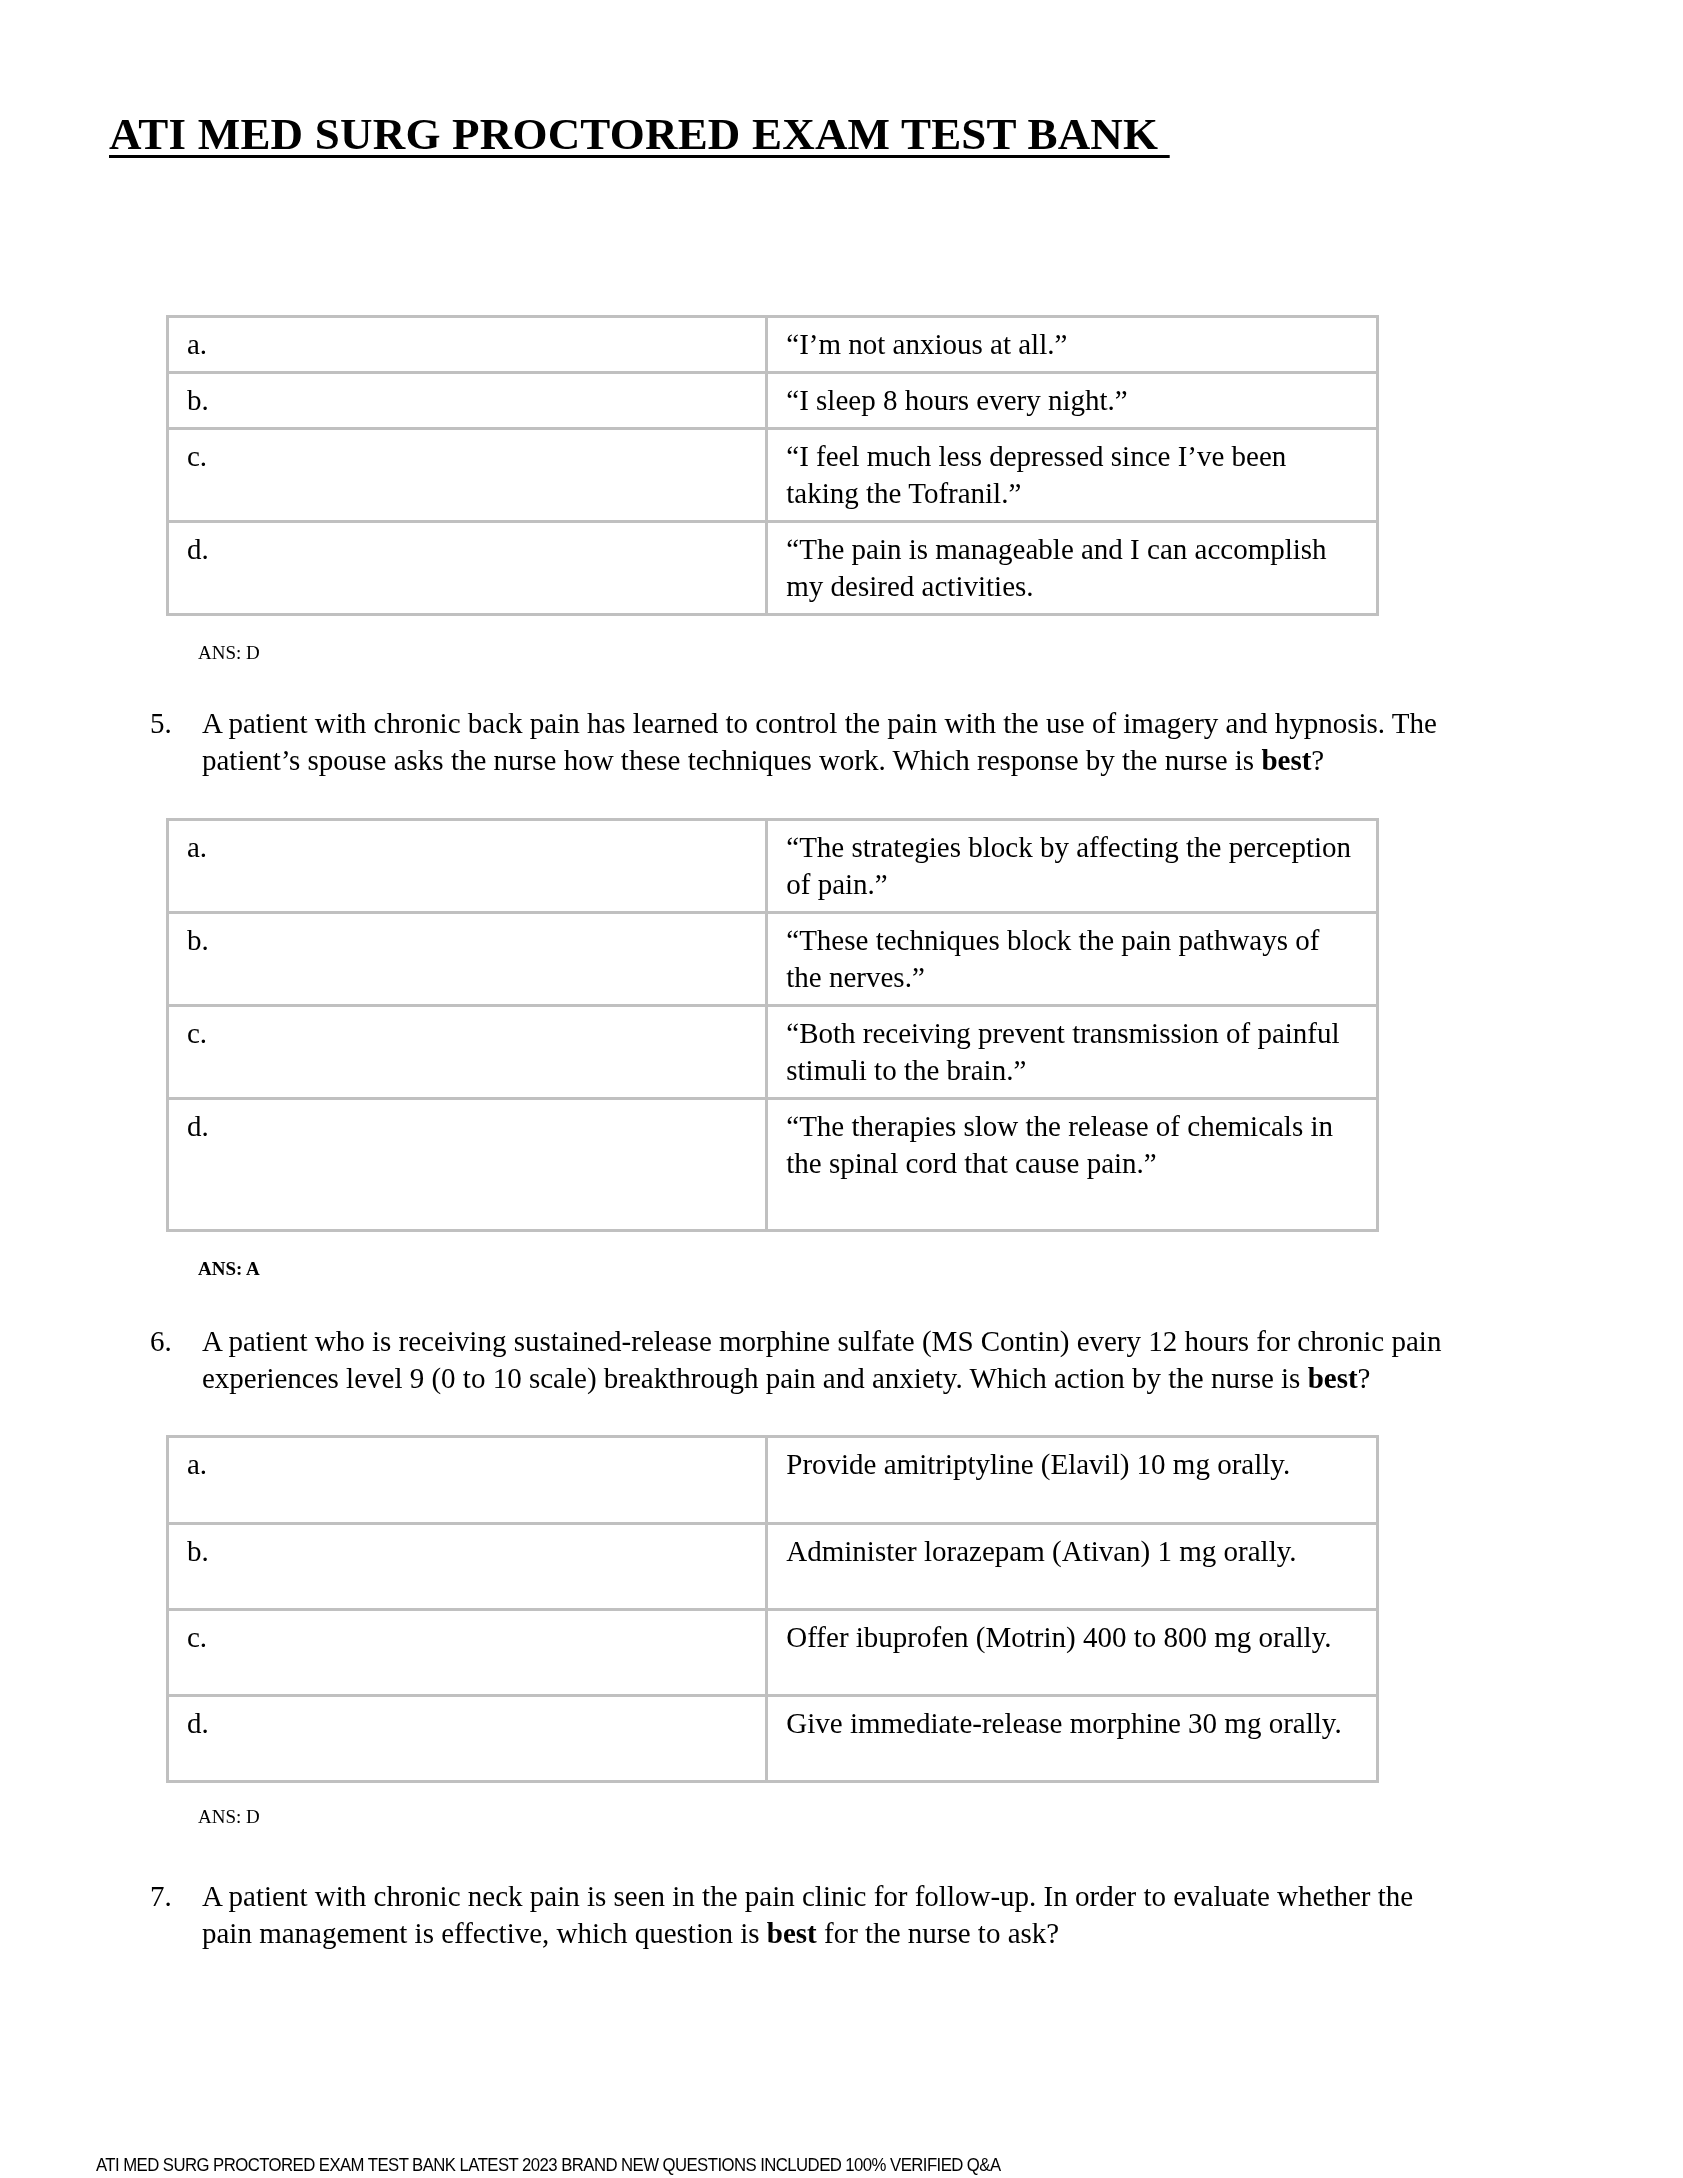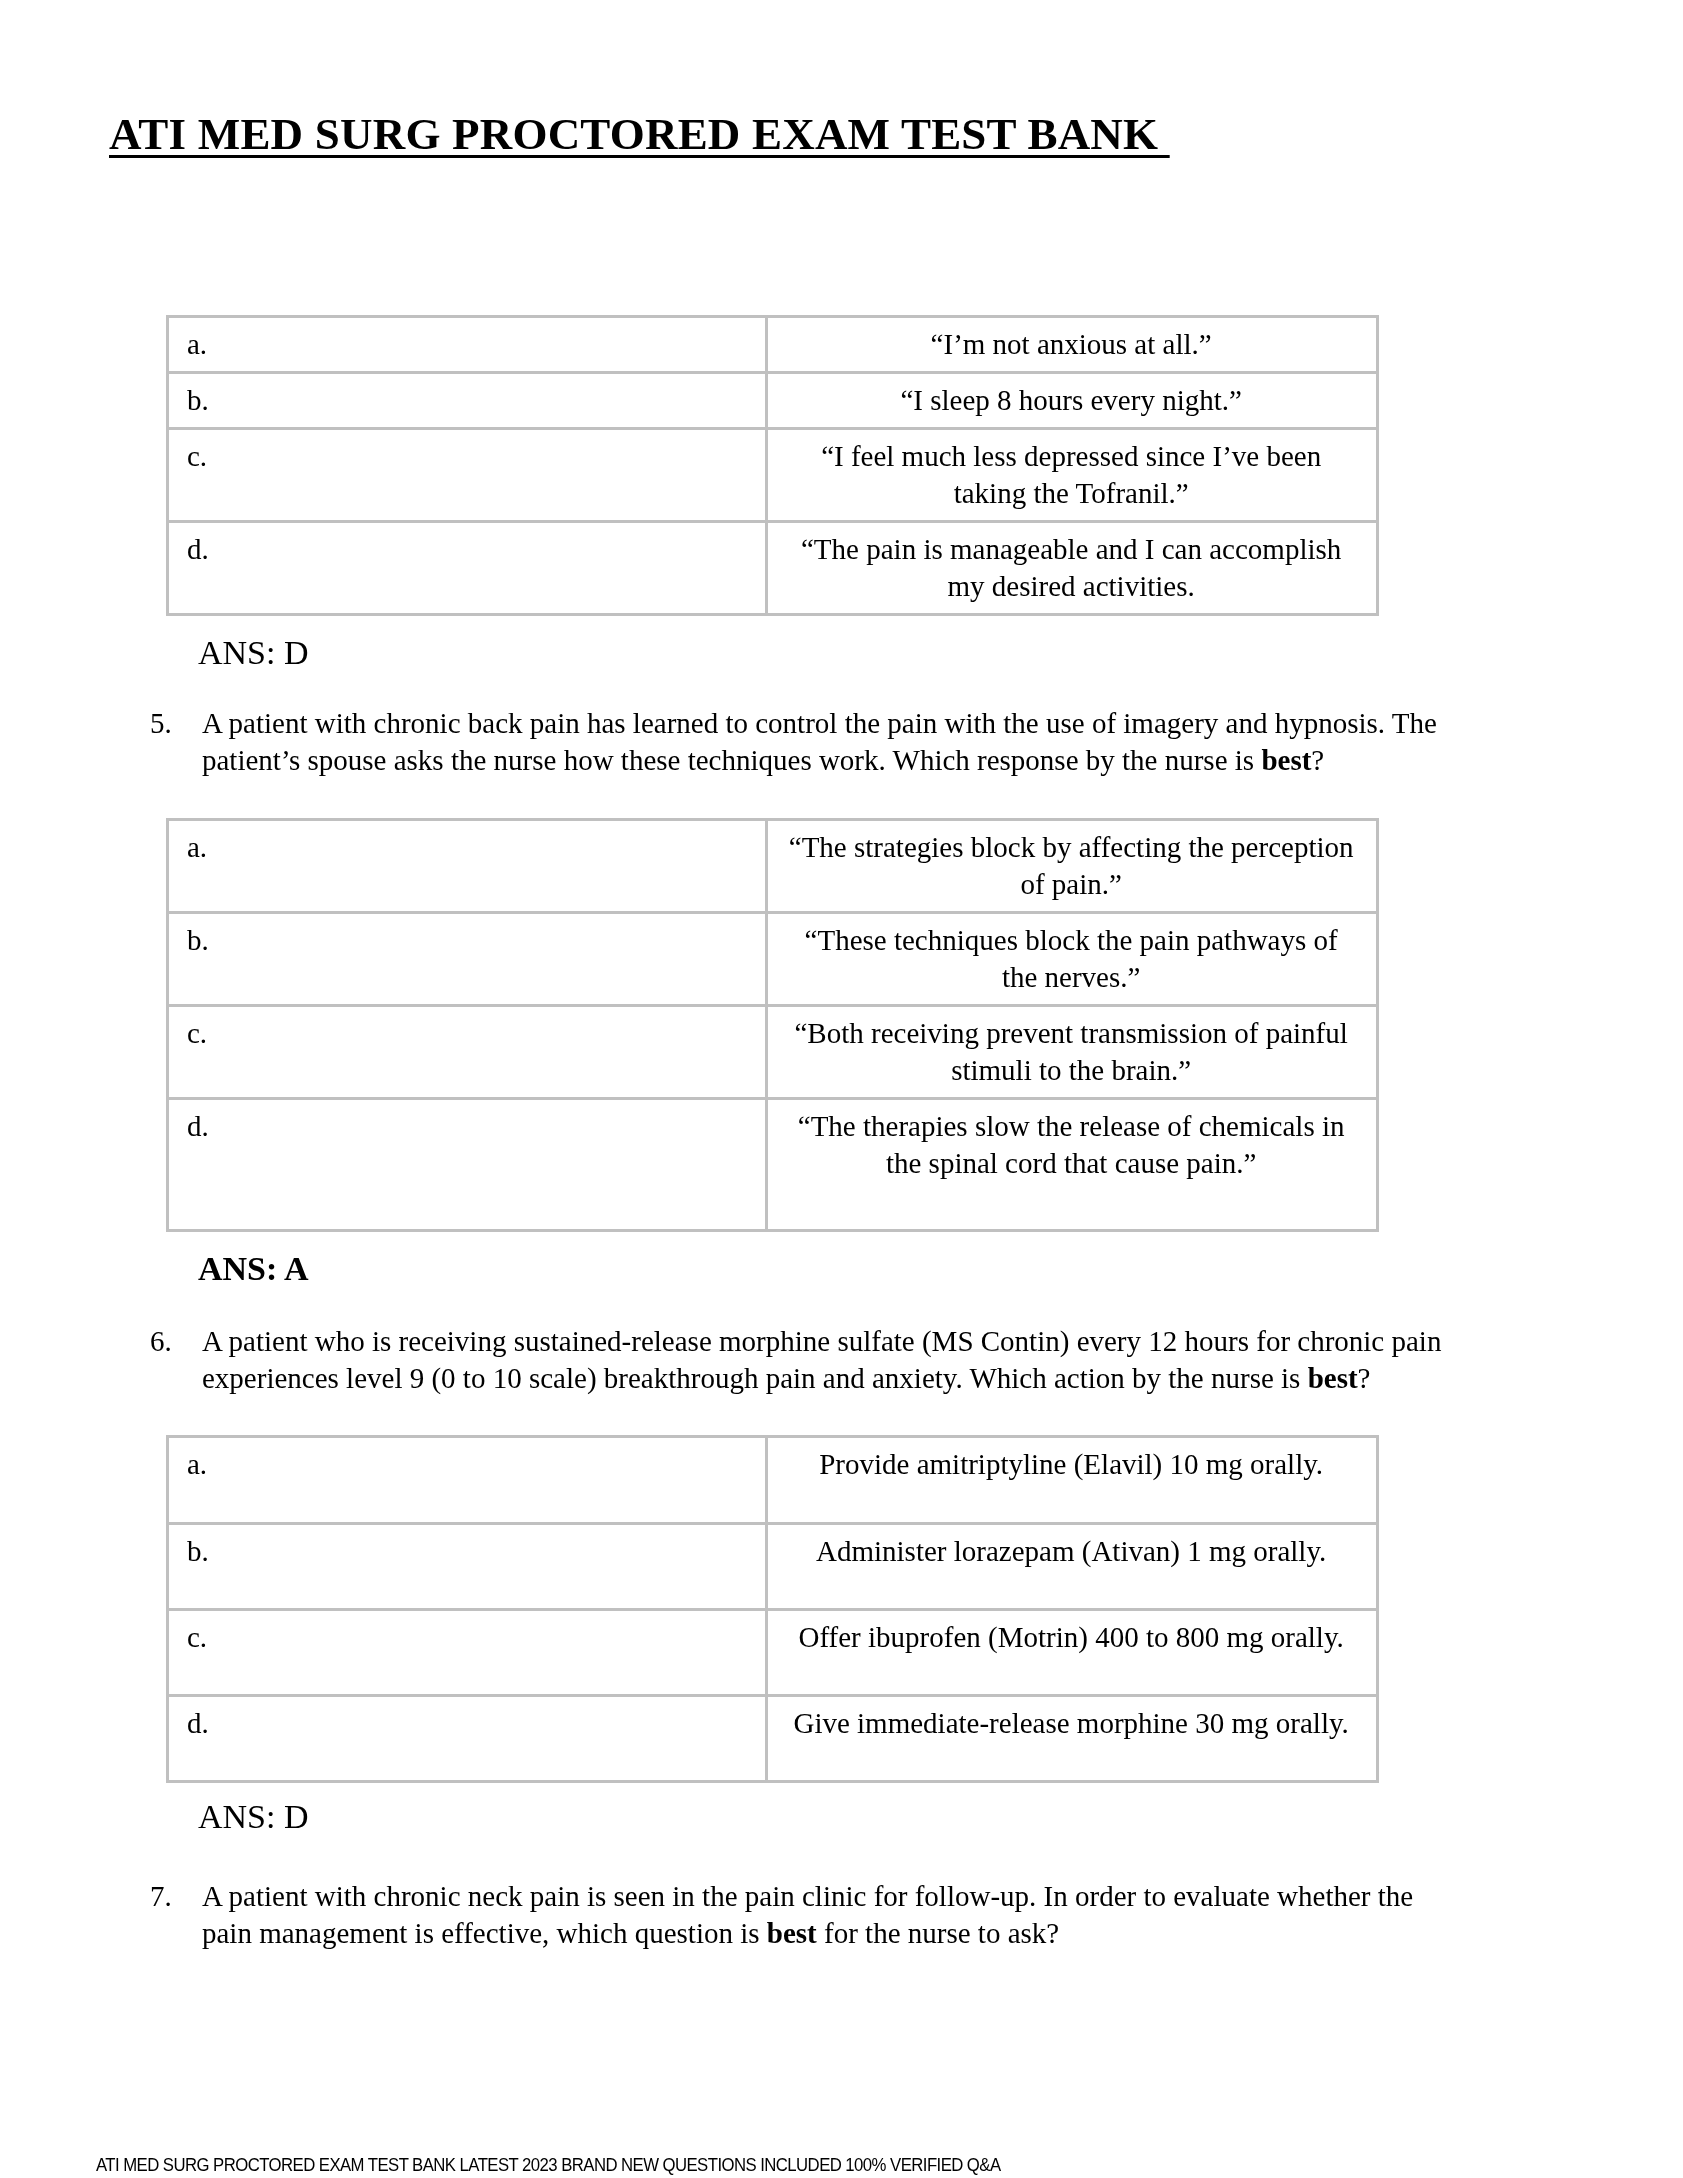--- a/index.html
+++ b/index.html
@@ -55,26 +55,25 @@
       vertical-align: top;
       padding: 8px 0 8px 18px;
       box-sizing: border-box;
     }
     .opt-table td.letter {
       width: 601px;
     }
     .opt-table td.text {
       width: 612px;
       padding-right: 20px;
-      text-align: center;
     }
     .ans {
       position: absolute;
       left: 198px;
-      font-size: 34px;
+      font-size: 19px;
       line-height: 37px;
     }
     .question {
       position: absolute;
       left: 150px;
       width: 1317px;
       font-size: 29px;
       line-height: 37px;
     }
     .question .qnum {

